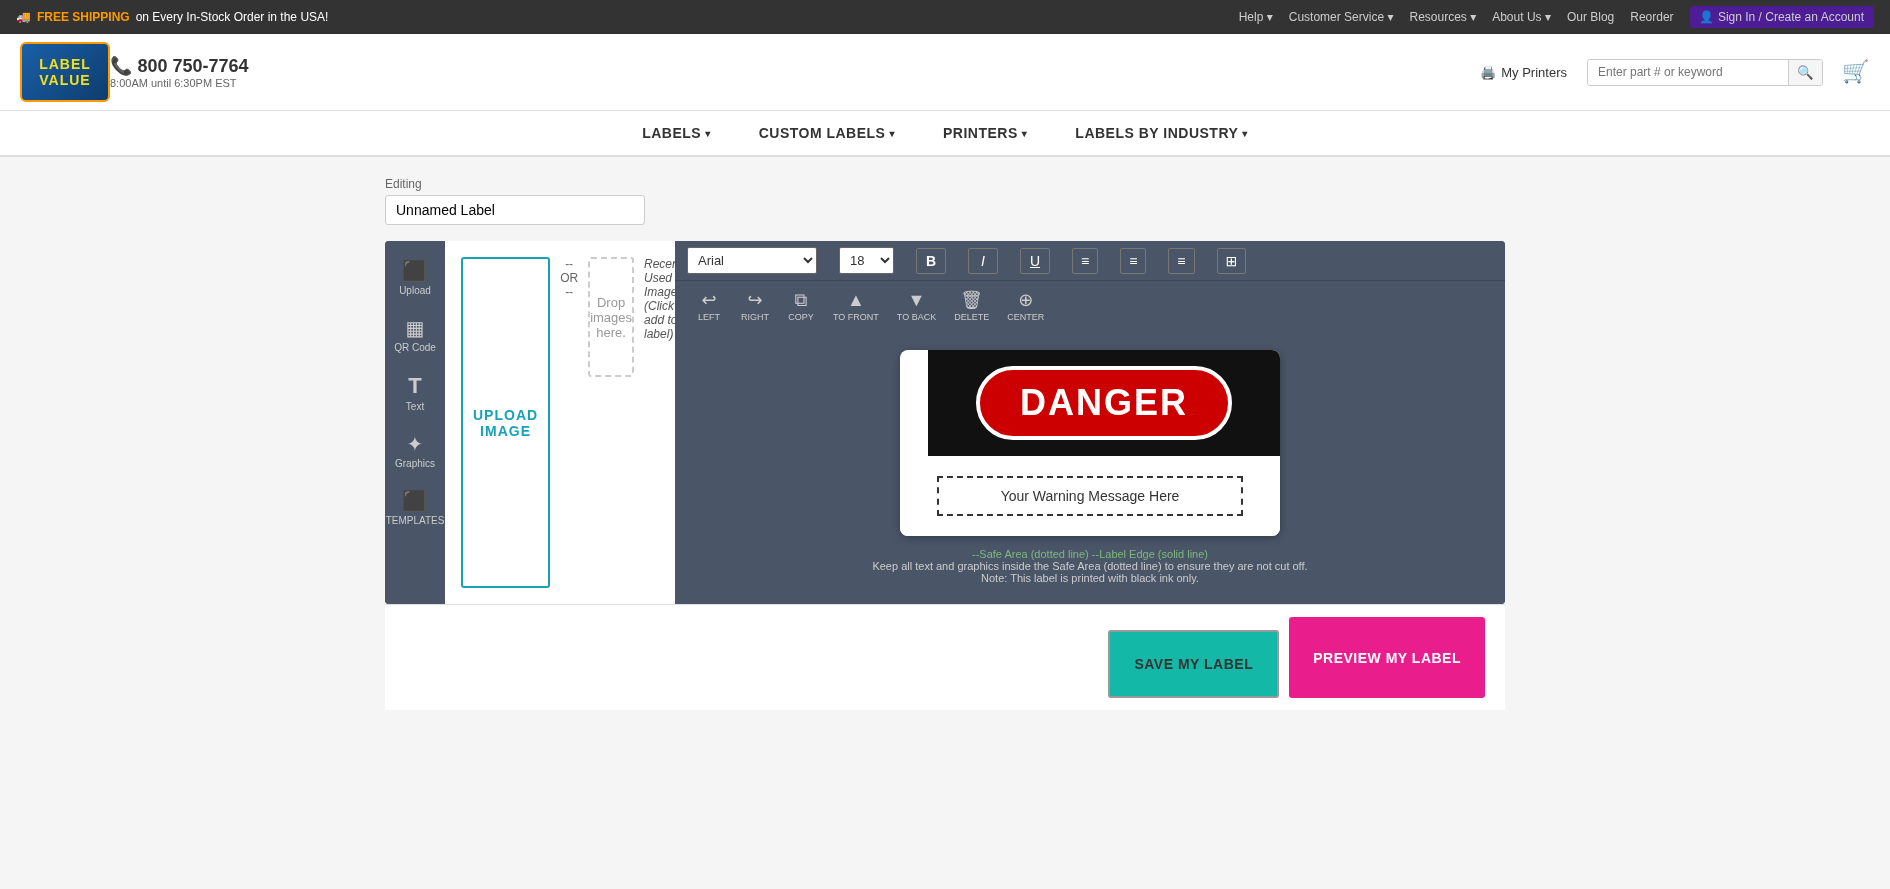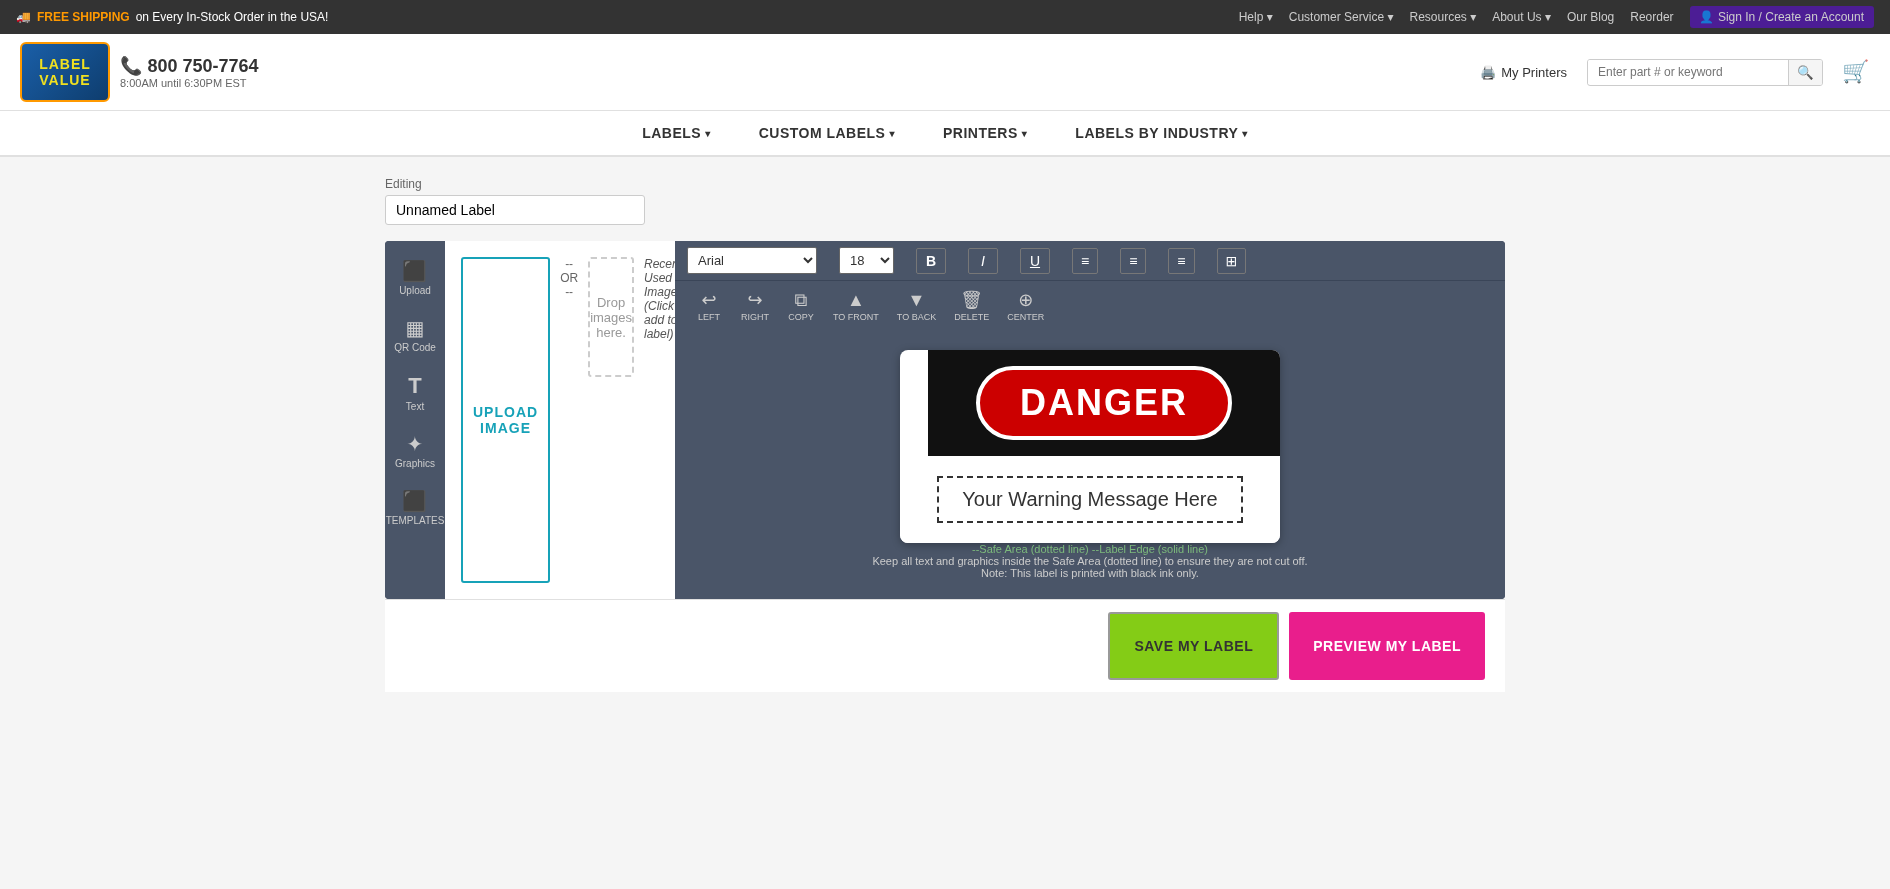--- a/index.html
+++ b/index.html
@@ -31,21 +31,21 @@
 
     
     .header {
       background: #fff;
       border-bottom: 1px solid #e0e0e0;
       padding: 8px 20px;
       display: flex;
       align-items: center;
       justify-content: space-between;
     }
-    .logo-area { display: flex; align-items: center; gap: 10px; }
+    .logo-area { display: flex; align-items: center; }
     .logo-box {
       width: 90px; height: 60px;
       background: linear-gradient(135deg, #1a5fa8 0%, #0e3d6e 100%);
       border-radius: 6px;
       display: flex; align-items: center; justify-content: center;
       color: #fff; font-size: 11px; font-weight: bold; text-align: center;
       border: 2px solid #f90;
       position: relative; overflow: hidden;
     }
     .logo-box span { font-size: 14px; font-weight: 900; color: #f0e020; letter-spacing: 1px; }
@@ -271,44 +271,45 @@
       min-height: 80px;
       display: flex;
       align-items: center;
       justify-content: center;
     }
     .warning-text-box {
       border: 2px dashed #333;
       padding: 10px 20px;
       width: 90%;
       text-align: center;
-      font-size: 20px;
+      font-size: 14px;
       color: #333;
       font-family: Arial, sans-serif;
     }
     .canvas-notes {
+      margin-top: 12px;
       text-align: center;
       font-size: 11px;
     }
     .canvas-notes .safe-area-note { color: #7cb97c; }
     .canvas-notes .note-line { color: #ccc; }
 
     
     .bottom-actions {
       display: flex;
       justify-content: flex-end;
       gap: 10px;
       padding: 12px 20px;
       background: #fff;
       border-top: 1px solid #e0e0e0;
     }
     .save-btn {
-      background: #84cc16; border: 2px solid #999; color: #333;
+      background: #14b8a6; border: 2px solid #999; color: #333;
       padding: 24px 24px; font-size: 14px; font-weight: bold; cursor: pointer;
-      border-radius: 3px; letter-spacing: 0.5px;
+      border-radius: 3px; letter-spacing: 0.5px; margin-top: 13px;
     }
     .preview-btn {
       background: #e91e8c; border: none; color: #fff;
       padding: 10px 24px; font-size: 14px; font-weight: bold; cursor: pointer;
       border-radius: 3px; letter-spacing: 0.5px;
     }
 
     
     .upload-panel::-webkit-scrollbar { width: 6px; }
     .upload-panel::-webkit-scrollbar-track { background: #f1f1f1; }

